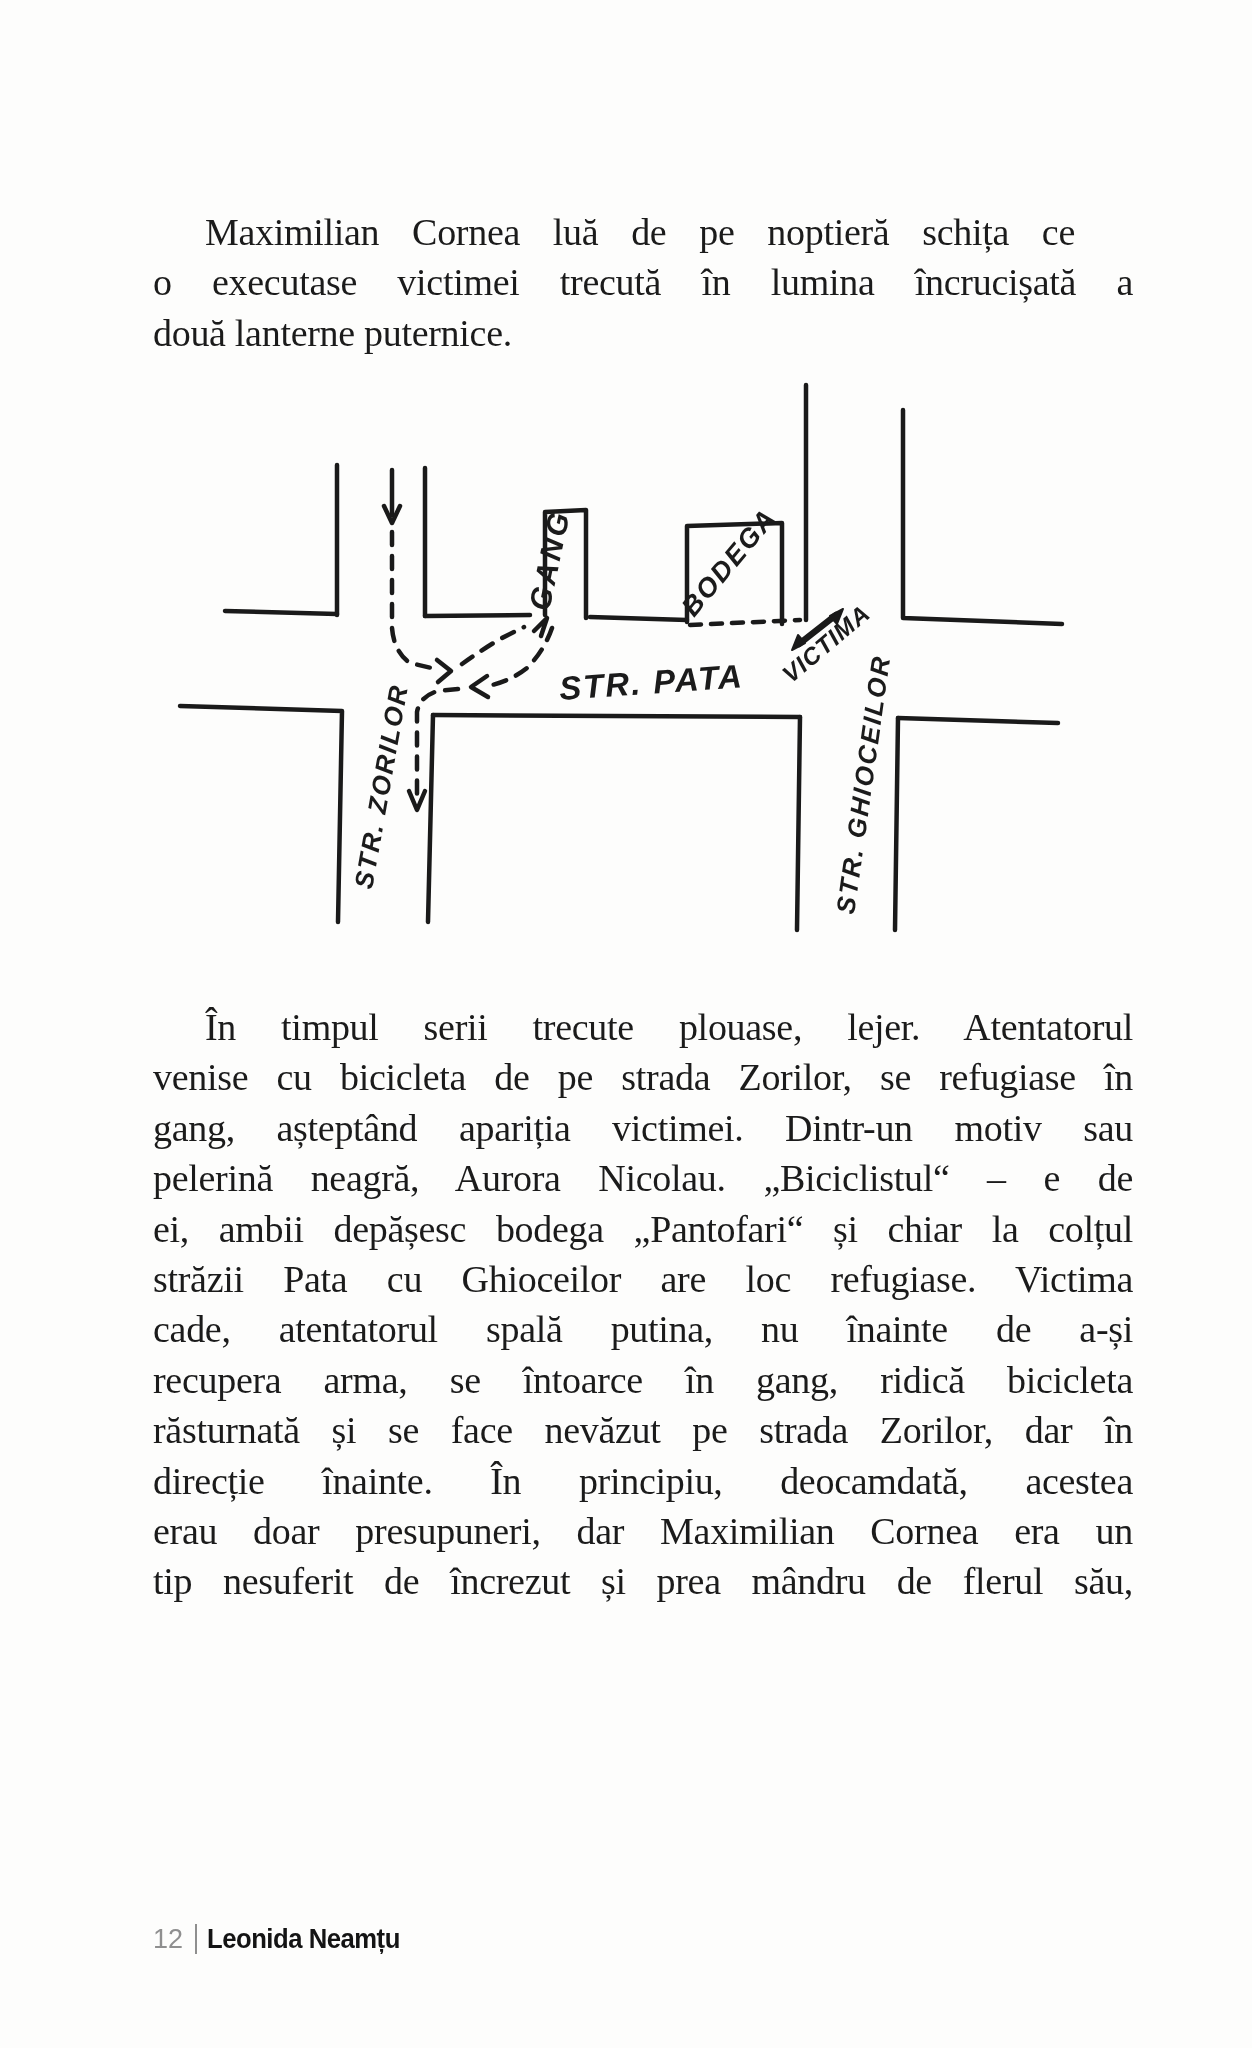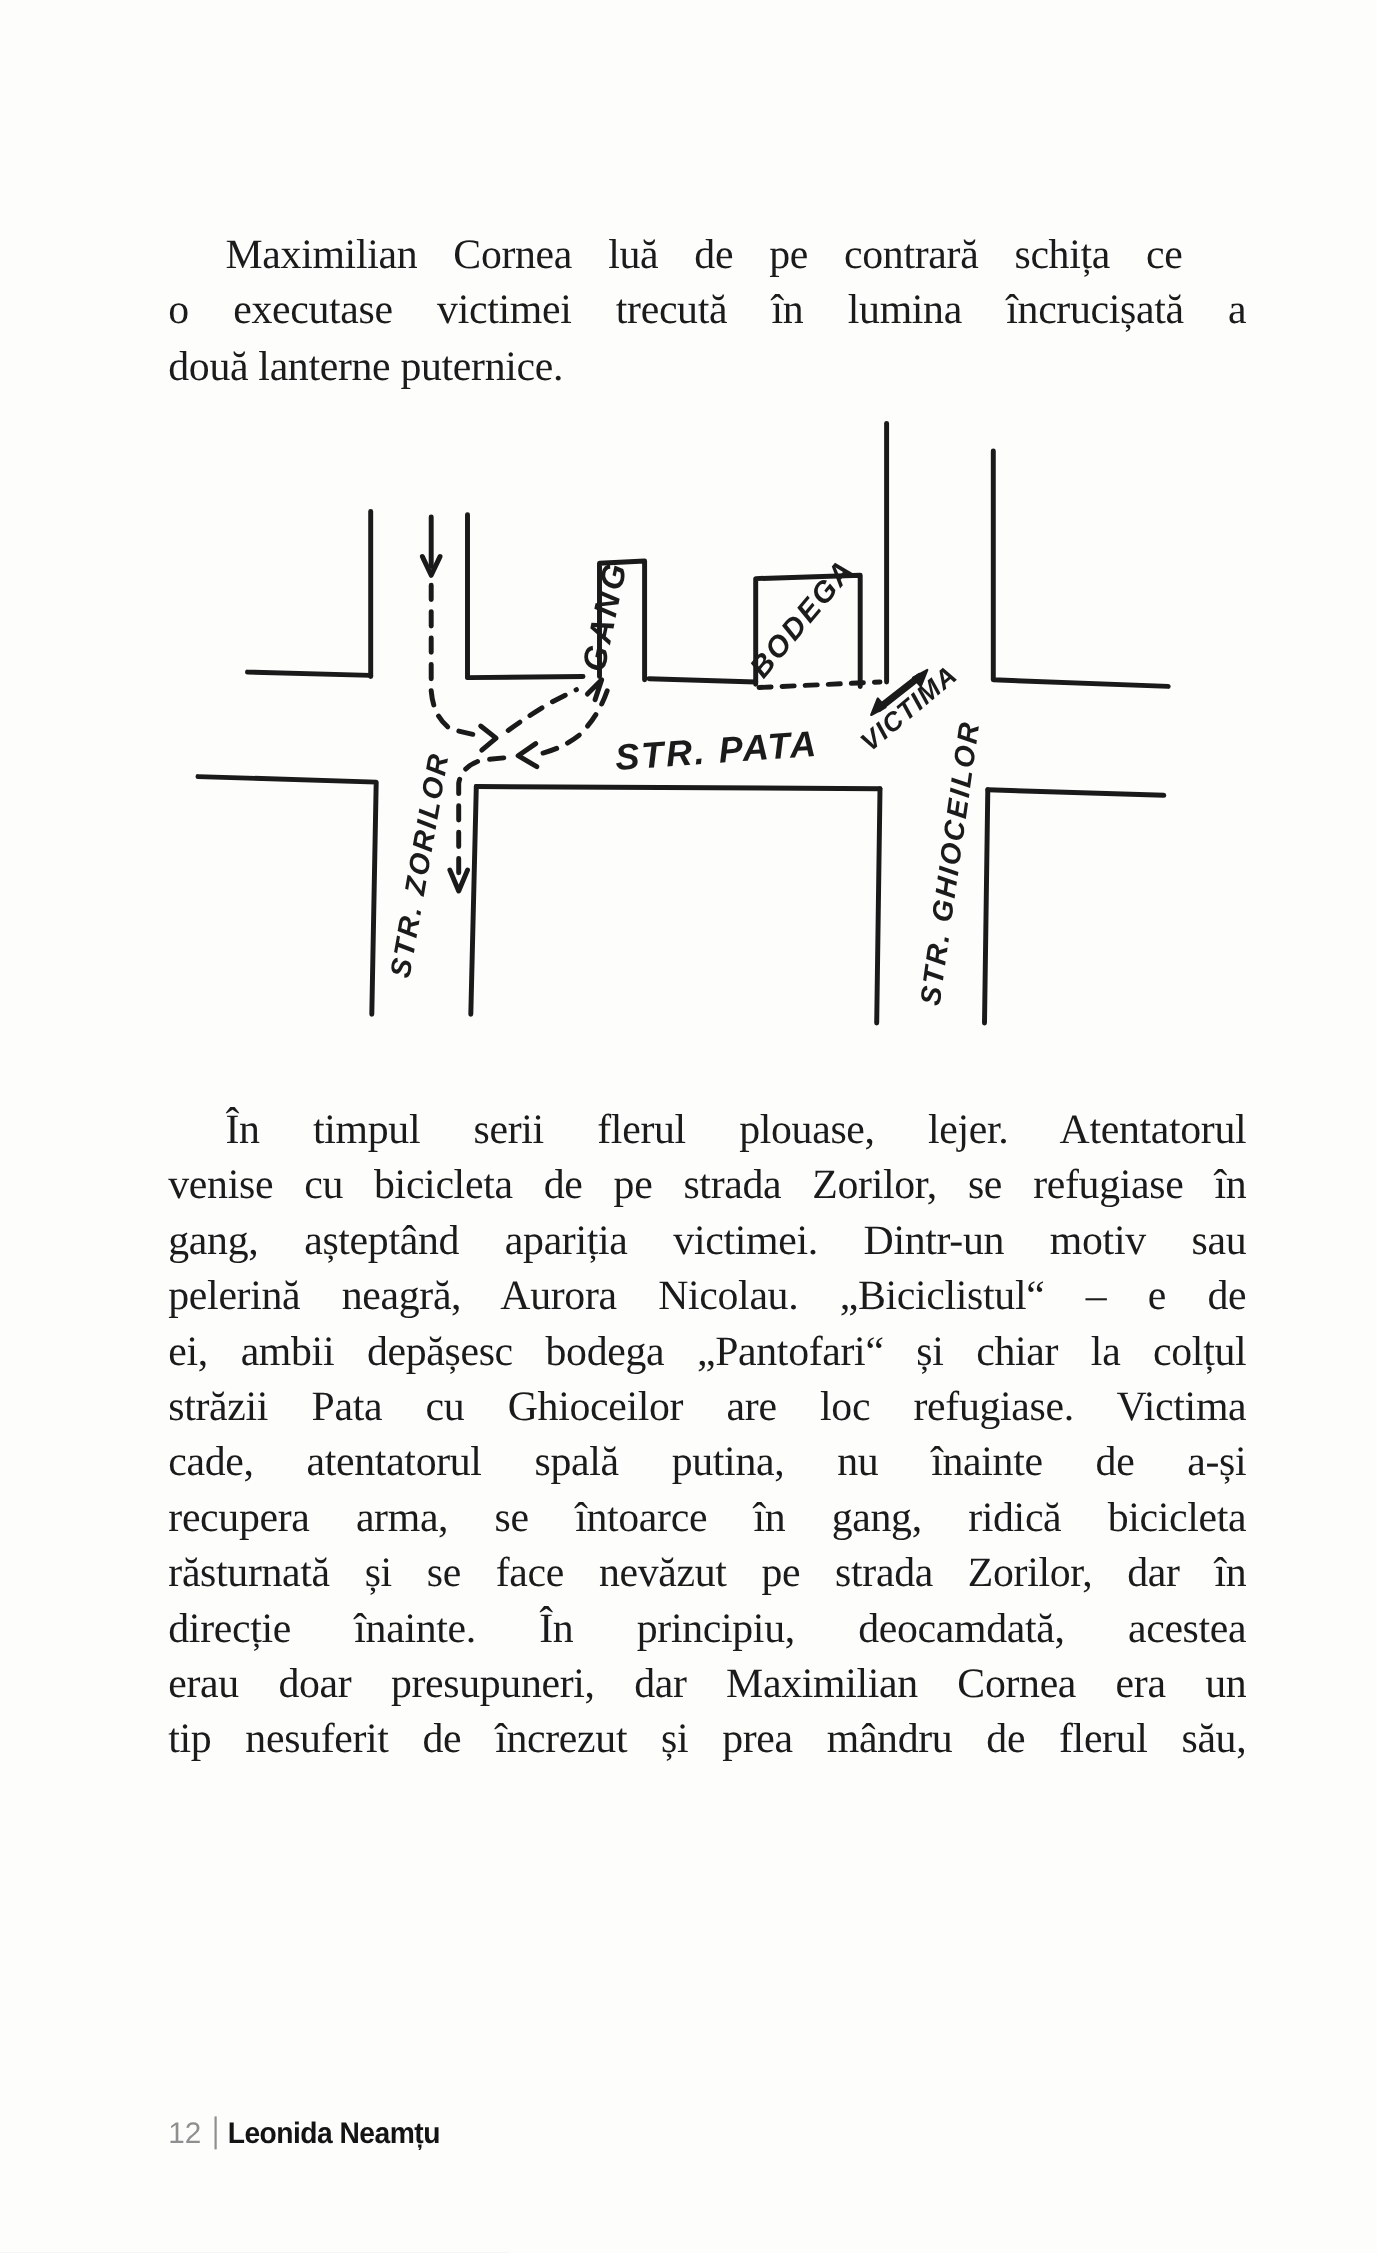--- a/index.html
+++ b/index.html
@@ -54,21 +54,21 @@
     transform:scaleX(0.95);transform-origin:left center;
     display:inline-block;
   }
 </style>
 </head>
 <body>
 
 <div class="page">
 
   <div class="textblock para1">
-    <div class="line indent short-right">Maximilian Cornea luă de pe contrară schița ce</div>
+    <div class="line indent short-right">Maximilian Cornea luă de pe noptieră schița ce</div>
     <div class="line">o executase victimei trecută în lumina încrucișată a</div>
     <div class="line last-left">două lanterne puternice.</div>
   </div>
 
   <div class="map">
     <svg viewBox="0 0 1252 630" xmlns="http://www.w3.org/2000/svg">
       <g stroke="#1a1a1a" stroke-width="4.5" fill="none" stroke-linecap="round" stroke-linejoin="round">
 
         <g>
           <path d="M225,241 L337,244"></path>
@@ -117,21 +117,21 @@
       <text class="map-label" transform="translate(549,242) rotate(-78)" font-size="30" letter-spacing="3">GANG</text>
       <text class="map-label" transform="translate(694,248) rotate(-50)" font-size="27" letter-spacing="2">BODEGA</text>
       <text class="map-label" transform="translate(560,330) rotate(-4)" font-size="33" letter-spacing="2">STR. PATA</text>
       <text class="map-label" transform="translate(791,314) rotate(-40)" font-size="24" letter-spacing="1">VICTIMA</text>
       <text class="map-label" transform="translate(372,520) rotate(-80)" font-size="26" letter-spacing="2">STR. ZORILOR</text>
       <text class="map-label" transform="translate(854,545) rotate(-82)" font-size="26" letter-spacing="2">STR. GHIOCEILOR</text>
     </svg>
   </div>
 
   <div class="textblock para2">
-    <div class="line indent">În timpul serii flerul plouase, lejer. Atentatorul</div>
+    <div class="line indent">În timpul serii trecute plouase, lejer. Atentatorul</div>
     <div class="line">venise cu bicicleta de pe strada Zorilor, se refugiase în</div>
     <div class="line">gang, așteptând apariția victimei. Dintr-un motiv sau</div>
     <div class="line">pelerină neagră, Aurora Nicolau. „Biciclistul“ – e de</div>
     <div class="line">ei, ambii depășesc bodega „Pantofari“ și chiar la colțul</div>
     <div class="line">străzii Pata cu Ghioceilor are loc refugiase. Victima</div>
     <div class="line">cade, atentatorul spală putina, nu înainte de a-și</div>
     <div class="line">recupera arma, se întoarce în gang, ridică bicicleta</div>
     <div class="line">răsturnată și se face nevăzut pe strada Zorilor, dar în</div>
     <div class="line">direcție înainte. În principiu, deocamdată, acestea</div>
     <div class="line">erau doar presupuneri, dar Maximilian Cornea era un</div>

